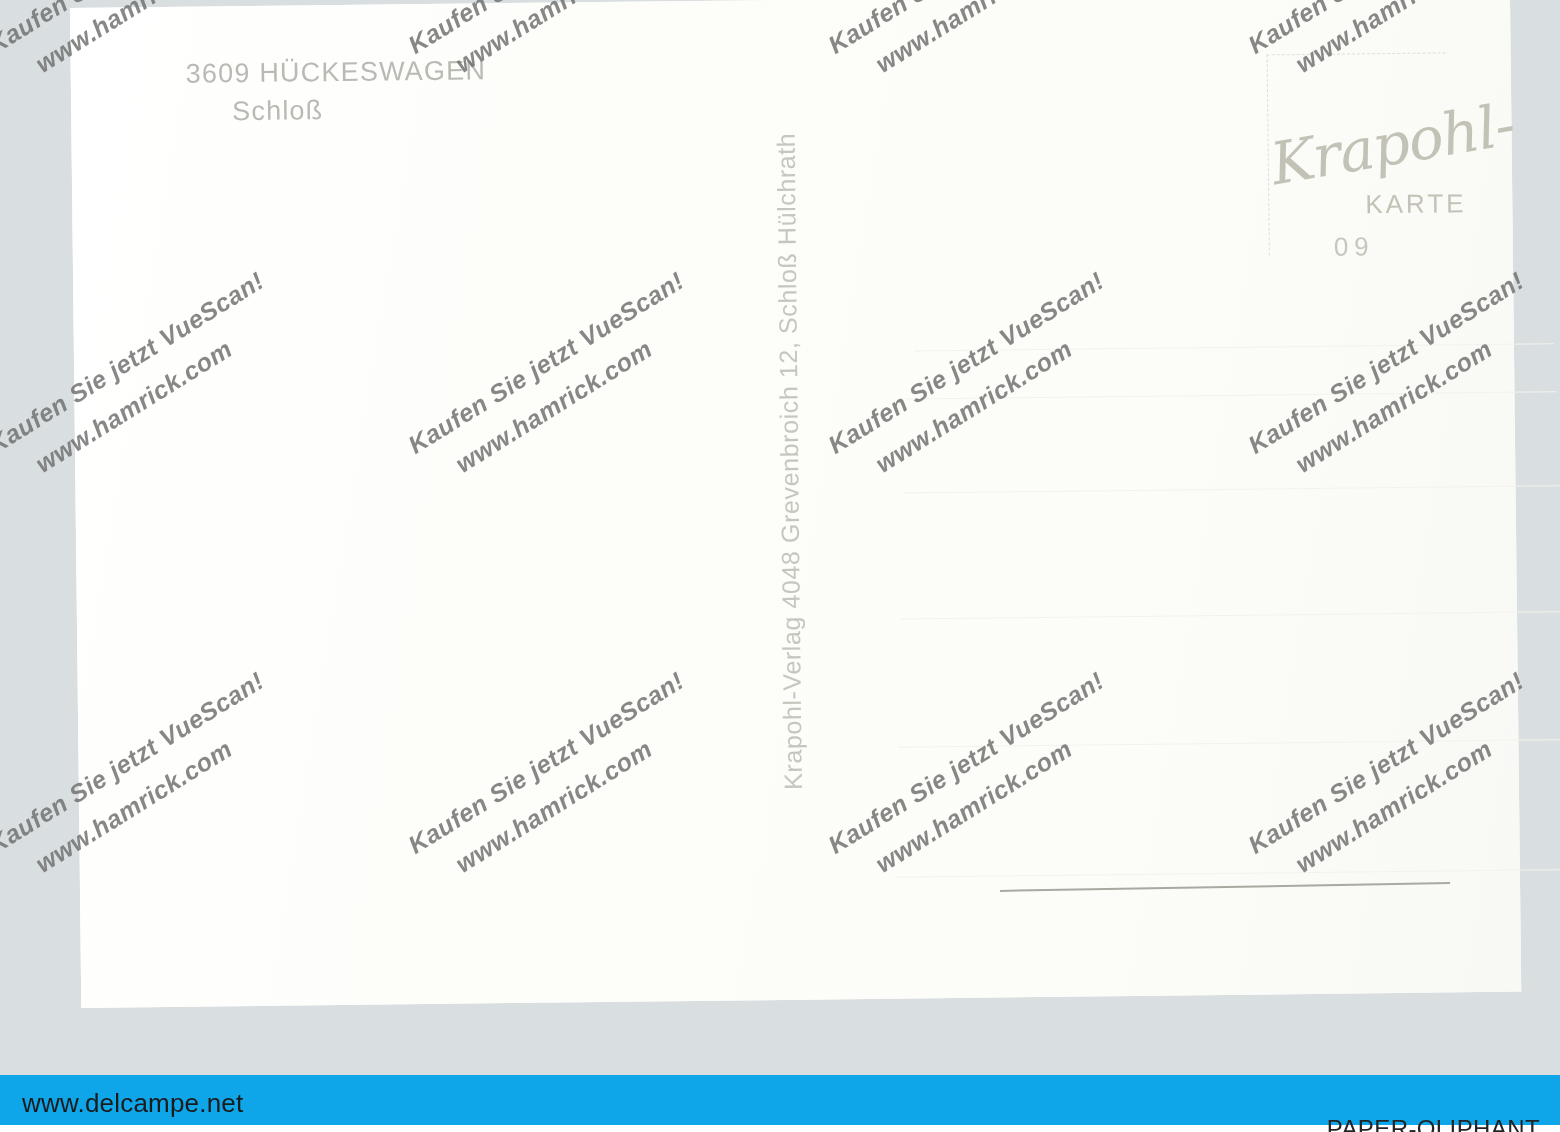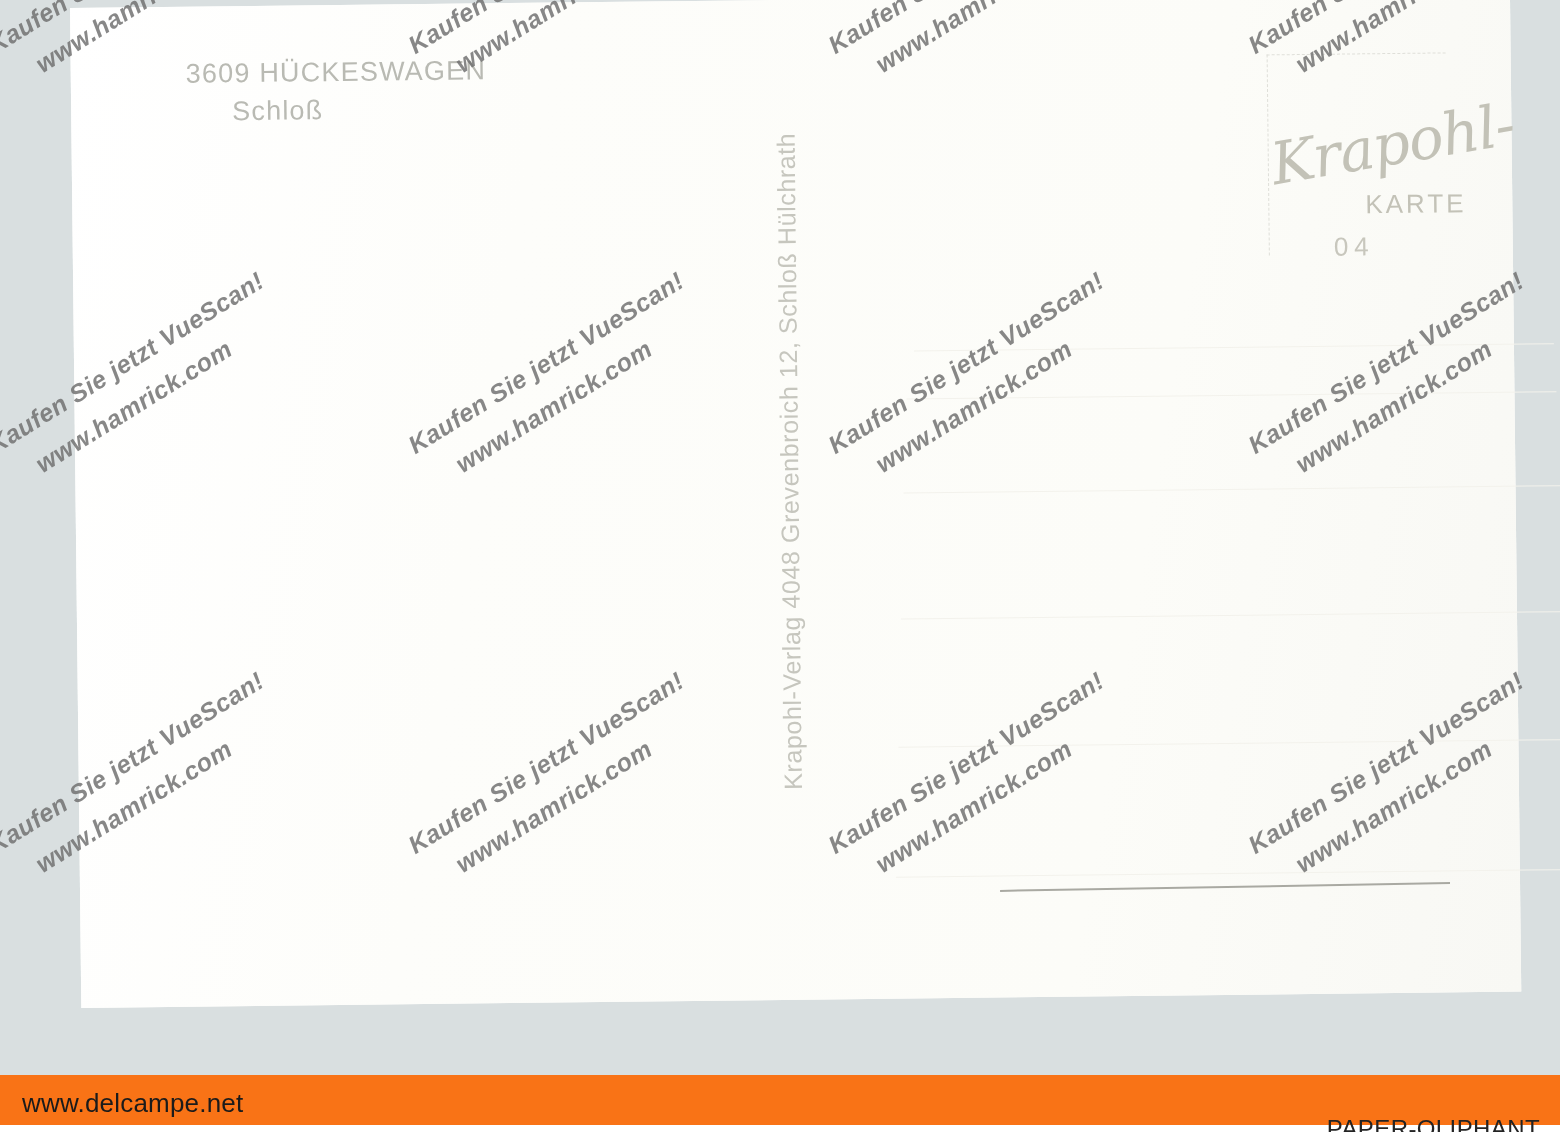--- a/index.html
+++ b/index.html
@@ -123,21 +123,21 @@
     font-size:25px;
     letter-spacing:0.5px;
     line-height:1.65;
     white-space:nowrap;
     opacity:.82;
   }
 
   
   #footer{
     position:absolute;left:0;top:1075px;width:1560px;height:50px;
-    background:#f97316;
+    background:#0ea5e9;
   }
   #delcampe{
     position:absolute;left:22px;top:13px;
     font-size:26px;color:#1b1b1b;letter-spacing:.2px;
   }
   #paper-oliphant{
     position:absolute;right:20px;top:14px;
     font-size:24px;color:#232323;letter-spacing:.4px;margin-top:26px;
   }
 </style>
@@ -152,21 +152,21 @@
       <div id="caption">
         <span>3609  HÜCKESWAGEN</span>
         <span class="cap-sub">Schloß</span>
       </div>
 
       <div id="stamp-box"></div>
 
       <div id="logo">
         <span class="script">Krapohl-</span>
         <span class="karte">KARTE</span>
-        <span class="num">04</span>
+        <span class="num">09</span>
       </div>
 
       <div id="imprint">Krapohl-Verlag 4048 Grevenbroich 12, Schloß Hülchrath</div>
 
       <div id="rules-host">
           <div class="rule faint" style="left: 840px; top: 352px; width: 640px;"></div>
           <div class="rule faint" style="left: 832px; top: 400px; width: 650px;"></div>
           <div class="rule faint" style="left: 828px; top: 494px; width: 658px;"></div>
           <div class="rule faint" style="left: 824px; top: 620px; width: 660px;"></div>
           <div class="rule faint" style="left: 820px; top: 748px; width: 664px;"></div>

